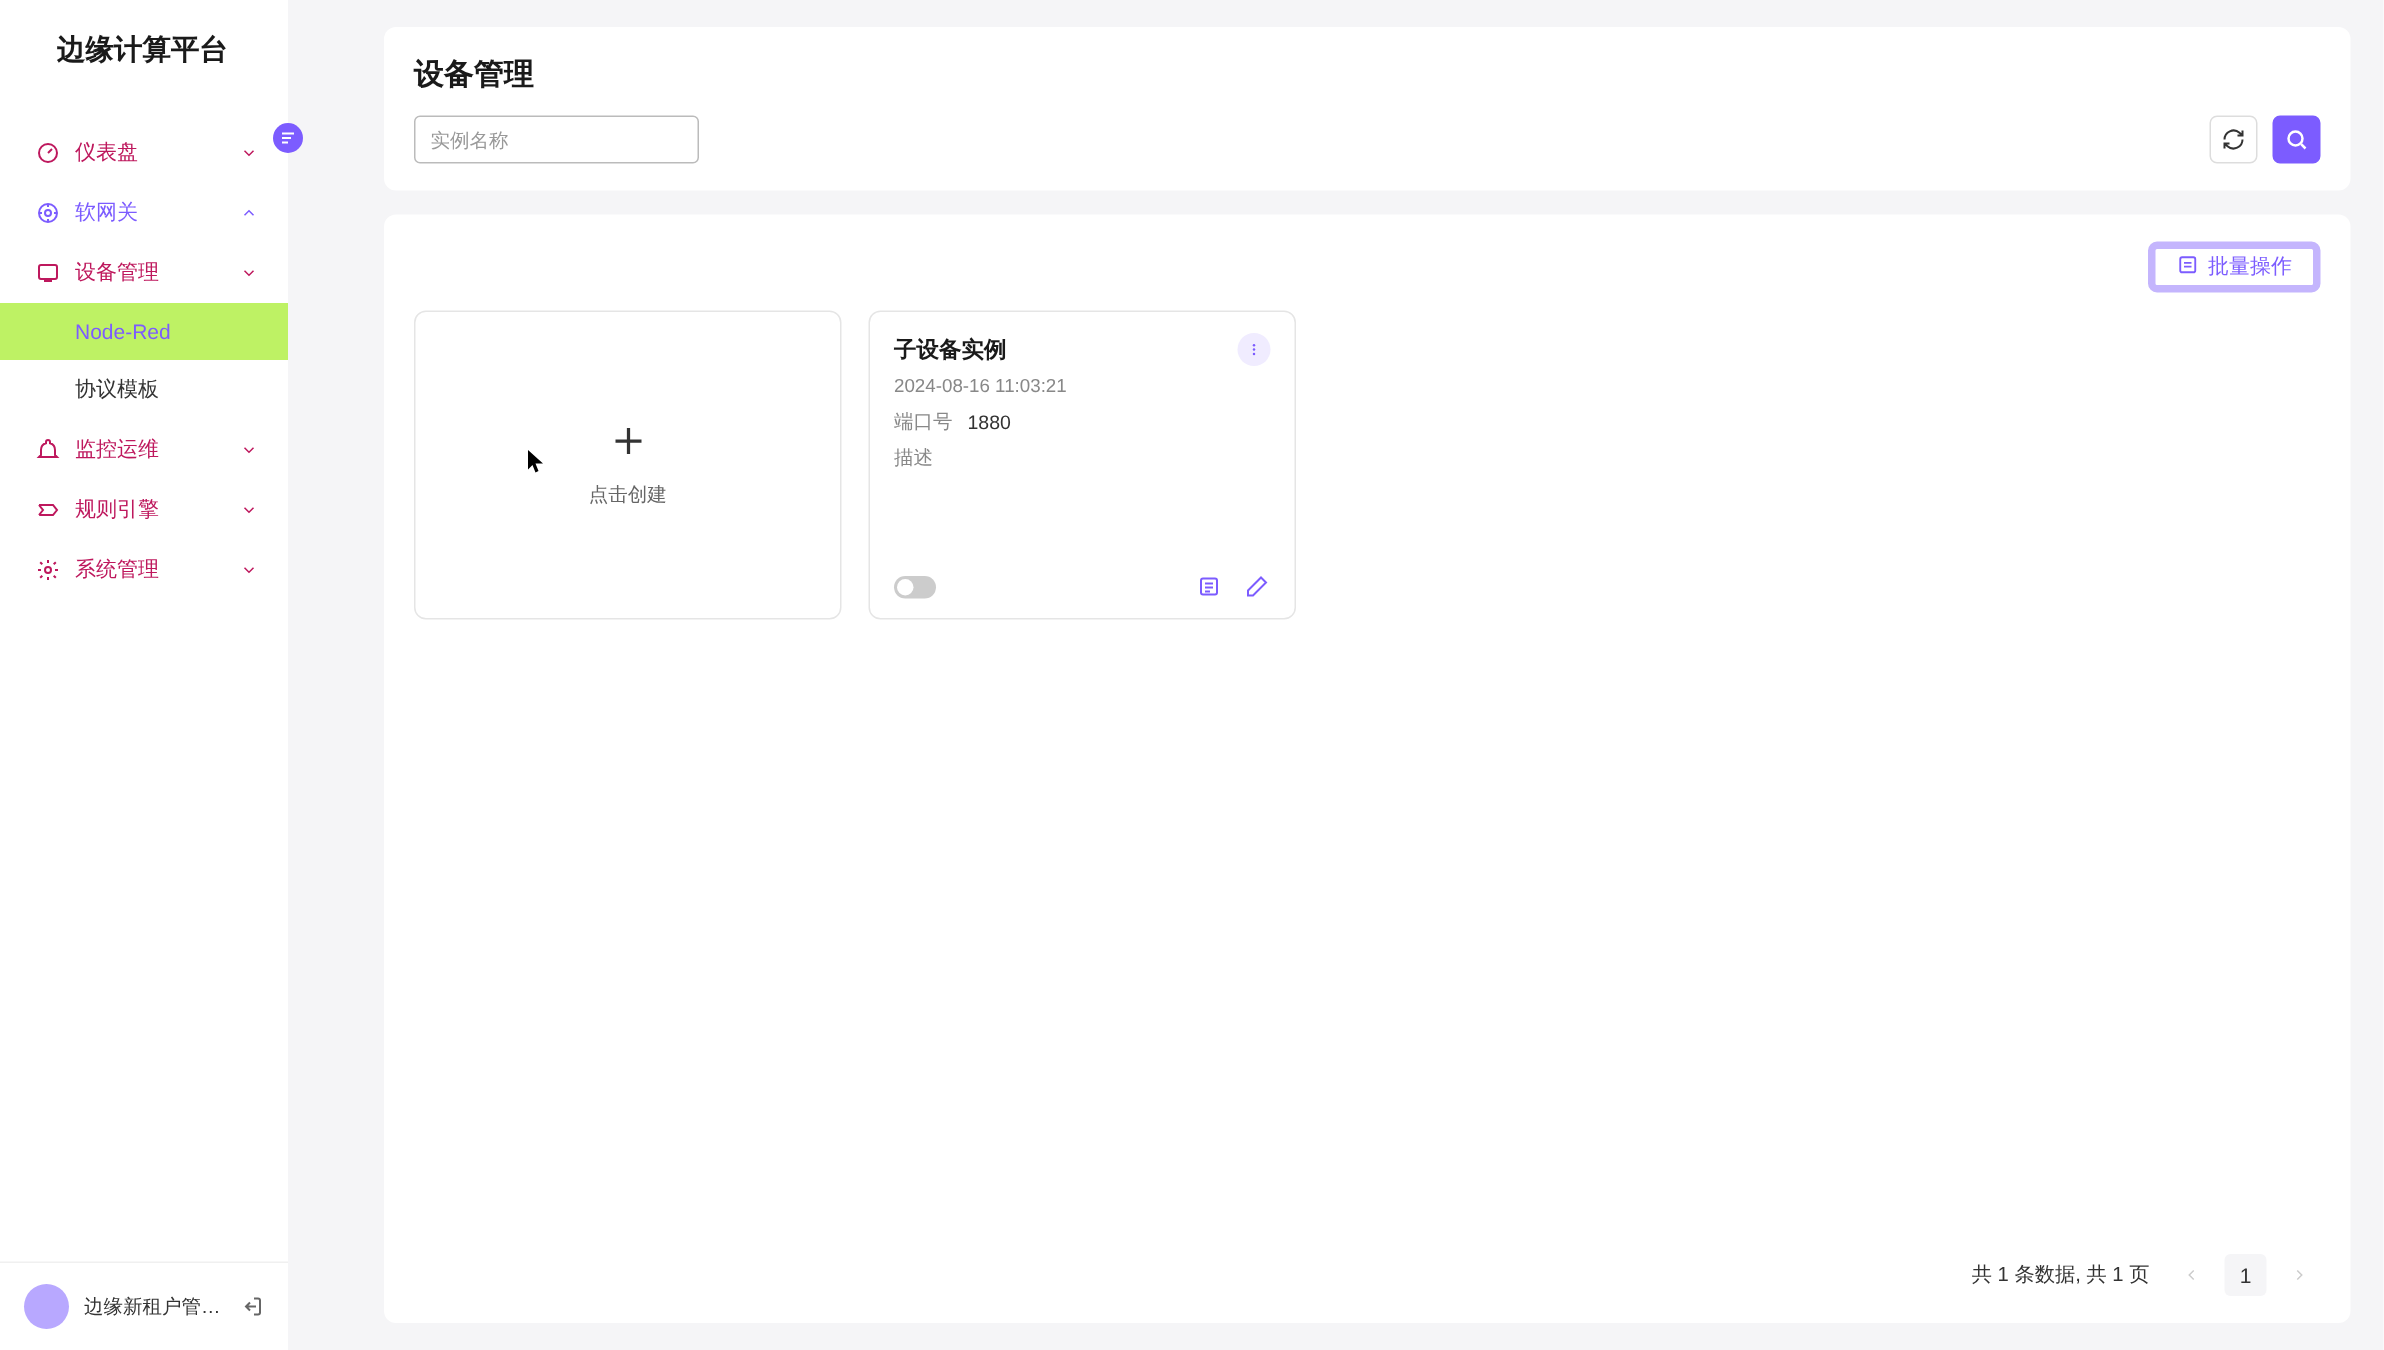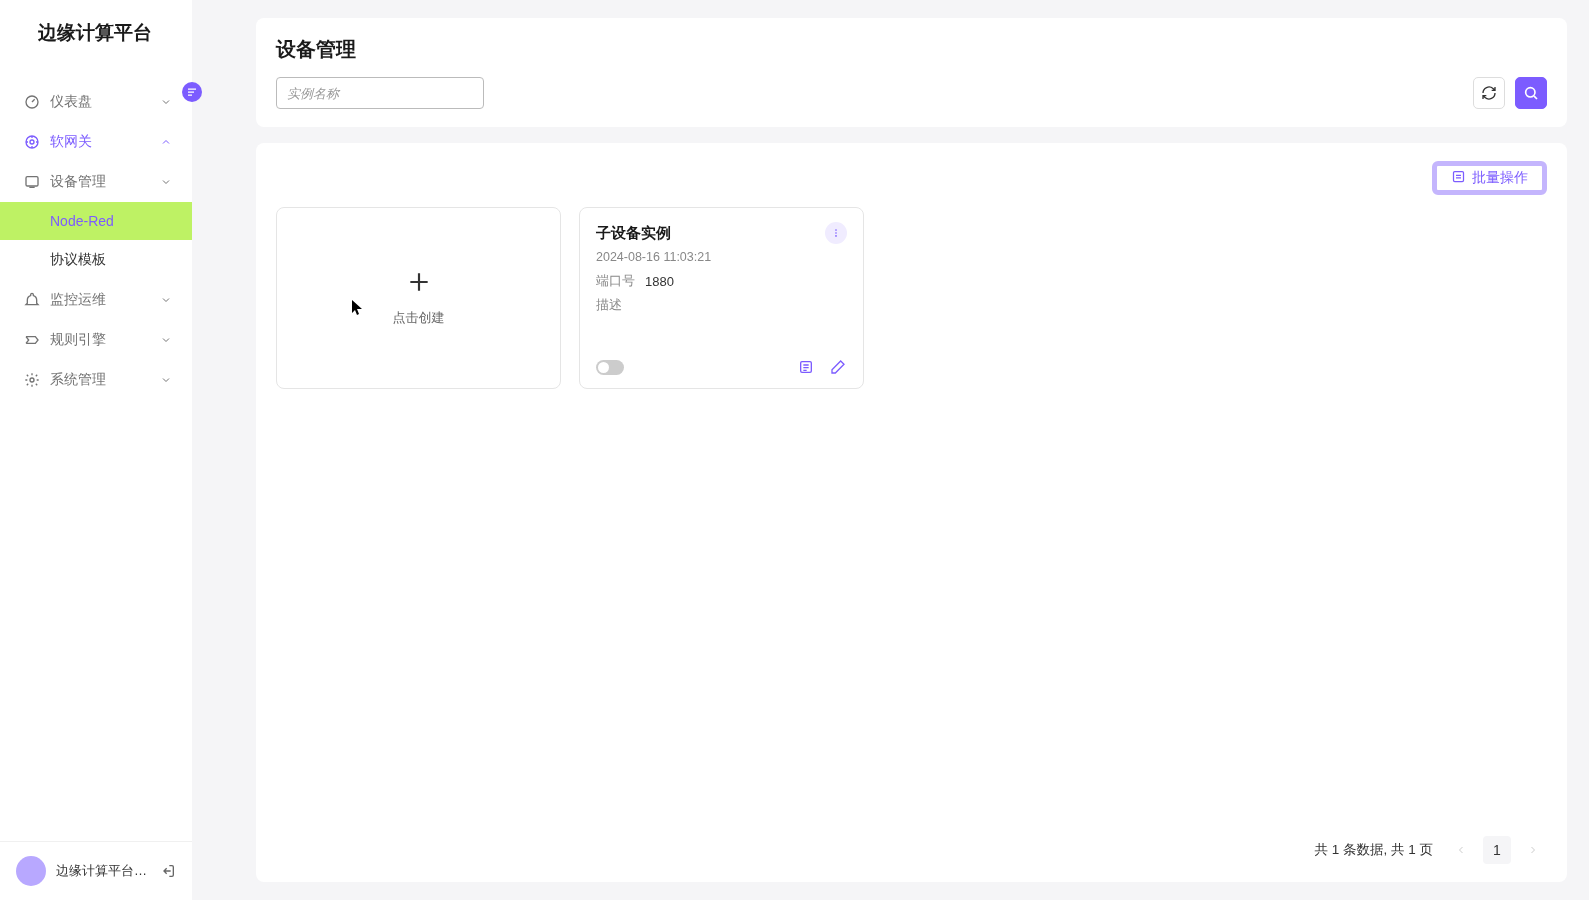--- a/index.html
+++ b/index.html
@@ -54,21 +54,21 @@
     }
     .nav {
       flex: 1;
       padding-top: 16px;
     }
     .nav-item {
       display: flex;
       align-items: center;
       padding: 11px 20px 11px 24px;
       cursor: pointer;
-      color: #737373;
+      color: #be185d;
       font-size: 14px;
       gap: 10px;
     }
     .nav-item.active {
       color: #7c5cff;
     }
     .nav-item .icon {
       width: 16px;
       height: 16px;
       display: flex;
@@ -145,29 +145,28 @@
       font-weight: 600;
       color: #1a1a1a;
       margin-bottom: 14px;
     }
     .search-row {
       display: flex;
       align-items: center;
       gap: 10px;
     }
     .search-input {
-      width: 208px;
+      width: 190px;
       height: 32px;
       border: 1px solid #bbb;
       border-radius: 4px;
       padding: 0 10px;
       font-size: 13px;
       color: #333;
       outline: none;
-      font-style: italic;
     }
     .search-input::placeholder {
       color: #999;
     }
     .spacer {
       flex: 1;
     }
     .icon-btn {
       width: 32px;
       height: 32px;
@@ -221,21 +220,21 @@
       width: 15px;
       height: 15px;
     }
     .cards-grid {
       display: flex;
       gap: 18px;
       flex-wrap: wrap;
     }
     .instance-card, .create-card {
       width: 285px;
-      height: 182px;
+      height: 206px;
       border: 1px solid #e5e5e5;
       border-radius: 8px;
       background: #fff;
     }
     .create-card {
       display: flex;
       flex-direction: column;
       align-items: center;
       justify-content: center;
       cursor: pointer;
@@ -486,21 +485,21 @@
         <span class="label">系统管理</span>
         <span class="chevron">
           <svg viewBox="0 0 24 24" fill="none" stroke="currentColor" stroke-width="2">
               <path d="M6 9l6 6 6-6"></path>
             </svg>
         </span>
       </div>
     </nav>
     <div class="sidebar-footer">
       <div class="avatar"></div>
-      <div class="username">边缘计算平台…</div>
+      <div class="username">边缘新租户管…</div>
       <span class="logout-icon">
         <svg viewBox="0 0 24 24" fill="none" stroke="currentColor" stroke-width="2">
             <path d="M14 4h4a2 2 0 012 2v12a2 2 0 01-2 2h-4M10 8l-4 4 4 4M6 12h10"></path>
           </svg>
       </span>
     </div>
   </aside>
 
   <main class="main">
     <div class="header-card">

